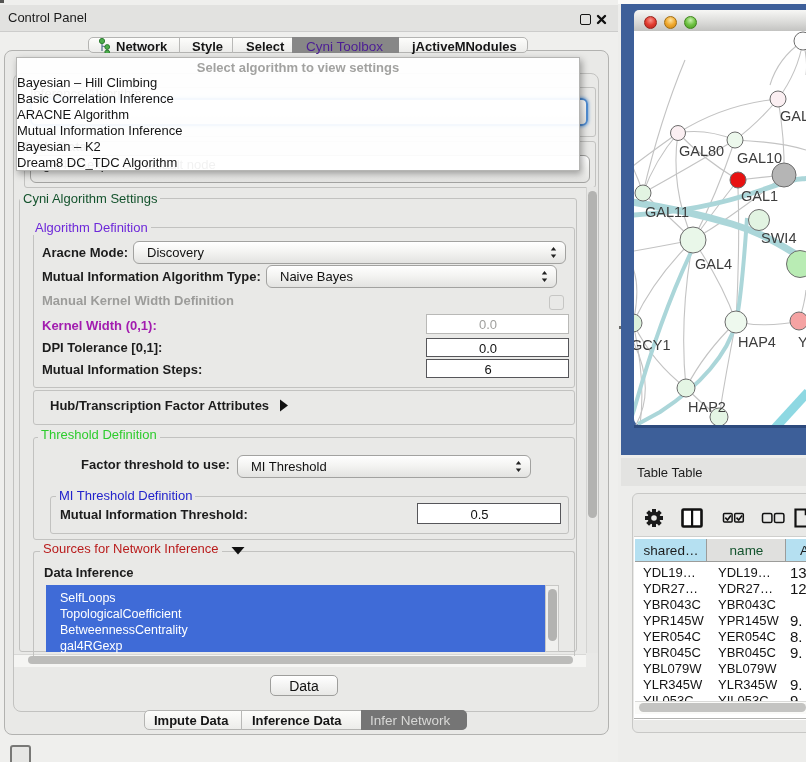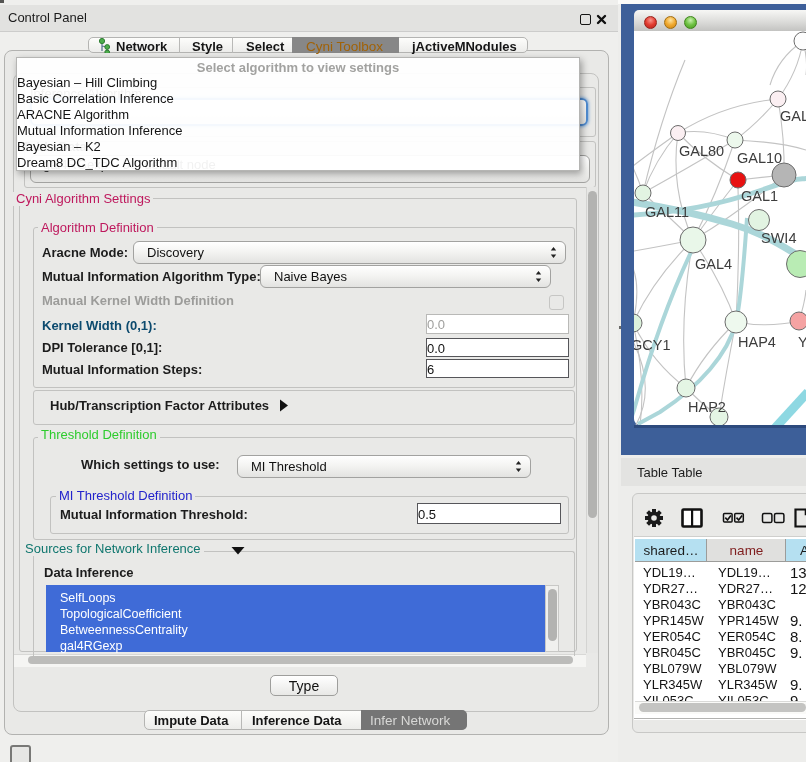--- a/index.html
+++ b/index.html
@@ -6,21 +6,21 @@
  font-family:"Liberation Sans",sans-serif;background:#efefed;}
 .abs{position:absolute}
 .b{font-weight:normal}
 .gb{position:absolute;border:1px solid #c2c2c0;border-radius:3px}
 .gt{position:absolute;background:#e9e9e7;padding:0 3px;font-size:13px;line-height:14px;white-space:nowrap}
 .lbl{position:absolute;font-size:13px;line-height:14px;font-weight:bold;color:#1c1c1c;white-space:nowrap}
 .combo{position:absolute;border:1px solid #a2a2a0;border-radius:6px;
  background:linear-gradient(#ffffff,#f4f4f2 45%,#e3e3e1);font-size:13px;color:#111;}
 .combo .tx{position:absolute;left:13px;top:3px;line-height:15px;white-space:nowrap}
 .combo svg{position:absolute;right:8px;top:4px}
-.tf{position:absolute;background:#fff;font-size:13px;text-align:left;line-height:19px;padding-right:19px;box-sizing:border-box}
+.tf{position:absolute;background:#fff;font-size:13px;text-align:center;line-height:19px;padding-right:19px;box-sizing:border-box}
 .sbthumb{position:absolute;background:#b3b3b1;border-radius:4.5px}
 .tabseg{position:absolute;height:22px;border:1px solid #b4b4b2;border-radius:5px;
  background:linear-gradient(#fdfdfb,#ececea);box-sizing:border-box}
 .tabtx{position:absolute;top:3px;font-size:13px;font-weight:bold;color:#151515;line-height:16px;white-space:nowrap}
 .sep{position:absolute;top:0;width:1px;height:22px;background:#b9b9b7}
 </style></head>
 <body>
 
 <div class="abs" style="left:618px;top:0;width:188px;height:762px;background:#ededeb"></div>
 <div class="abs" style="left:618px;top:0;width:188px;height:4px;background:#fbfbf9"></div>
@@ -155,21 +155,21 @@
   <path d="M165.5,6.5 v5 h5" stroke-width="1.6"></path>
  </g>
 </svg>
 
 <div class="abs" style="left:634px;top:536px;width:172px;height:183px;background:#ffffff;border-top:1px solid #cfcfcd"></div>
 <div class="abs" style="left:635px;top:539px;width:72px;height:23px;background:#b5e0f1;border-right:1px solid #9c9c9a;box-sizing:border-box"></div>
 <div class="abs" style="left:707px;top:539px;width:79px;height:23px;background:#e0e0de;border-right:1px solid #9c9c9a;box-sizing:border-box"></div>
 <div class="abs" style="left:786px;top:539px;width:20px;height:23px;background:#b5e0f1"></div>
 <div class="abs" style="left:635px;top:561px;width:171px;height:1px;background:#9c9c9a"></div>
 <div class="abs" style="left:635px;top:543px;width:72px;text-align:center;font-size:13.5px;color:#1c1c1c">shared…</div>
-<div class="abs" style="left:707px;top:543px;width:79px;text-align:center;font-size:13.5px;color:#7f1d1d">name</div>
+<div class="abs" style="left:707px;top:543px;width:79px;text-align:center;font-size:13.5px;color:#14532d">name</div>
 <div class="abs" style="left:800px;top:543px;font-size:13.5px;color:#1c1c1c">A</div>
 <div class="abs" style="left:643px;top:565px;font-size:13px;line-height:16px;color:#141414">YDL19…<br>YDR27…<br>YBR043C<br>YPR145W<br>YER054C<br>YBR045C<br>YBL079W<br>YLR345W<br>YIL053C</div>
 <div class="abs" style="left:718px;top:565px;font-size:13px;line-height:16px;color:#141414">YDL19…<br>YDR27…<br>YBR043C<br>YPR145W<br>YER054C<br>YBR045C<br>YBL079W<br>YLR345W<br>YIL053C</div>
 <div class="abs" style="left:790px;top:565px;font-size:15px;line-height:16px;color:#141414">13<br>12<br>&nbsp;<br>9.<br>8.<br>9.<br>&nbsp;<br>9.<br>9</div>
 
 <div class="abs" style="left:635px;top:701px;width:171px;height:12px;background:#fafaf8;border-top:1px solid #dadad8"></div>
 <div class="abs" style="left:639px;top:702.5px;width:167px;height:9px;background:#c4c4c2;border-radius:4.5px"></div>
 <div class="abs" style="left:634px;top:718px;width:172px;height:1px;background:#b2b2b0"></div>
 
 <div class="abs" style="left:0;top:0;width:618px;height:736px;background:#efefed"></div>
@@ -189,104 +189,104 @@
 <div class="sep" style="left:232px;top:37px;height:16px"></div>
 <svg class="abs" style="left:98px;top:37px" width="13" height="16" viewBox="0 0 13 16">
  <path d="M4,4 L4,14 M4,9 L9,10 M9,10 L9,15" stroke="#55708d" stroke-width="1.2" fill="none"></path>
  <circle cx="4" cy="4" r="2.6" fill="#4cae4c" stroke="#2e7d32" stroke-width="1"></circle>
  <circle cx="9.2" cy="10" r="2.4" fill="#4cae4c" stroke="#2e7d32" stroke-width="1"></circle>
  <ellipse cx="9.2" cy="15" rx="2.4" ry="1.8" fill="#4cae4c" stroke="#2e7d32" stroke-width="1"></ellipse>
 </svg>
 <div class="tabtx" style="left:116px;top:39px">Network</div>
 <div class="tabtx" style="left:192px;top:39px">Style</div>
 <div class="tabtx" style="left:246px;top:39px">Select</div>
-<div class="tabtx" style="left:306px;top:39px;color:#a16207;font-weight:normal;font-size:13.5px">Cyni Toolbox</div>
+<div class="tabtx" style="left:306px;top:39px;color:#4c1d95;font-weight:normal;font-size:13.5px">Cyni Toolbox</div>
 <div class="tabtx" style="left:412px;top:39px">jActiveMNodules</div>
 
 <div class="abs" style="left:13px;top:73px;width:586px;height:639px;border:1px solid #c2c2c0;border-radius:8px;background:#e9e9e7;box-sizing:border-box"></div>
 
 <div class="gb" style="left:24px;top:87px;width:570px;height:48px"></div>
 <div class="abs" style="left:30px;top:98px;width:558px;height:28px;border-radius:6px;border:2.5px solid #4f8bd0;box-shadow:0 0 3px 1px rgba(90,150,215,.7);background:linear-gradient(#ffffff,#e9e9e7);box-sizing:border-box"></div>
 <div class="gb" style="left:24px;top:141px;width:570px;height:45px"></div>
 <div class="combo" style="left:30px;top:155px;width:558px;height:26px"></div>
 
 <div class="abs" style="left:586px;top:187px;width:12px;height:466px;background:#e7e7e5;border-left:1px solid #d4d4d2;box-sizing:border-box"></div>
 <div class="sbthumb" style="left:588px;top:191px;width:9px;height:327px"></div>
 <div class="abs" style="left:14px;top:654px;width:572px;height:12px;background:#f5f5f3;border-top:1px solid #d8d8d6"></div>
 <div class="abs" style="left:28px;top:656px;width:545px;height:8px;border-radius:4px;background:#bcbcba"></div>
 
 <div class="gb" style="left:19px;top:198px;width:556px;height:452px;border-radius:3px"></div>
-<div class="gt" style="left:13px;top:192px;color:#be185d">Cyni Algorithm Settings</div>
+<div class="gt" style="left:20px;top:192px;color:#14532d">Cyni Algorithm Settings</div>
 
 <div class="gb" style="left:33px;top:227px;width:540px;height:159px"></div>
-<div class="gt" style="left:38px;top:221px;color:#be185d">Algorithm Definition</div>
+<div class="gt" style="left:32px;top:221px;color:#6d28d9">Algorithm Definition</div>
 
 <div class="lbl" style="left:42px;top:246px">Aracne Mode:</div>
 <div class="combo" style="left:133px;top:241px;width:431px;height:21px">
  <span class="tx">Discovery</span>
  <svg width="7" height="13" viewBox="0 0 7 13">
       <path d="M3.5,1 L6.2,4.6 H0.8z M3.5,12 L6.2,8.4 H0.8z" fill="#222"></path>
     </svg>
 </div>
 
 <div class="lbl" style="left:42px;top:270px">Mutual Information Algorithm Type:</div>
-<div class="combo" style="left:260px;top:265px;width:289px;height:21px">
+<div class="combo" style="left:266px;top:265px;width:289px;height:21px">
  <span class="tx">Naive Bayes</span>
  <svg width="7" height="13" viewBox="0 0 7 13">
       <path d="M3.5,1 L6.2,4.6 H0.8z M3.5,12 L6.2,8.4 H0.8z" fill="#222"></path>
     </svg>
 </div>
 
 <div class="lbl" style="left:42px;top:294px;color:#9c9c9a">Manual Kernel Width Definition</div>
 <div class="abs" style="left:549px;top:295px;width:13px;height:13px;border:1px solid #c6c6c4;border-radius:3px;background:#e9e9e7"></div>
 
-<div class="lbl" style="left:42px;top:319px;color:#0c4a6e">Kernel Width (0,1):</div>
+<div class="lbl" style="left:42px;top:319px;color:#a21caf">Kernel Width (0,1):</div>
 <div class="tf" style="left:426px;top:314px;width:143px;height:20px;border:1px solid #b9b9b7;color:#a0a09e">0.0</div>
 
 <div class="lbl" style="left:42px;top:341px">DPI Tolerance [0,1]:</div>
 <div class="tf" style="left:426px;top:338px;width:143px;height:19px;border:1px solid #56565a;color:#111">0.0</div>
 
 <div class="lbl" style="left:42px;top:363px">Mutual Information Steps:</div>
 <div class="tf" style="left:426px;top:359px;width:143px;height:19px;border:1px solid #56565a;color:#111">6</div>
 
 <div class="gb" style="left:33px;top:390px;width:540px;height:33px"></div>
 <div class="lbl" style="left:50px;top:399px">Hub/Transcription Factor Attributes</div>
 <svg class="abs" style="left:279px;top:399px" width="10" height="13" viewBox="0 0 10 13">
     <path d="M1,0.5 L9,6.5 L1,12.5 z" fill="#111"></path>
   </svg>
 
 <div class="gb" style="left:33px;top:437px;width:540px;height:101px"></div>
 <div class="gt" style="left:38px;top:428px;color:#2ecc2e">Threshold Definition</div>
 
-<div class="lbl" style="left:81px;top:458px">Which settings to use:</div>
+<div class="lbl" style="left:81px;top:458px">Factor threshold to use:</div>
 <div class="combo" style="left:237px;top:455px;width:292px;height:21px">
  <span class="tx">MI Threshold</span>
  <svg width="7" height="13" viewBox="0 0 7 13">
       <path d="M3.5,1 L6.2,4.6 H0.8z M3.5,12 L6.2,8.4 H0.8z" fill="#222"></path>
     </svg>
 </div>
 
 <div class="gb" style="left:50px;top:496px;width:517px;height:36px"></div>
 <div class="gt" style="left:56px;top:489px;color:#2323cc">MI Threshold Definition</div>
 <div class="lbl" style="left:60px;top:508px">Mutual Information Threshold:</div>
 <div class="tf" style="left:417px;top:503px;width:144px;height:21px;border:1px solid #56565a;color:#111;line-height:21px">0.5</div>
 
 <div class="gb" style="left:33px;top:551px;width:540px;height:104px;border-bottom:none;border-radius:3px 3px 0 0"></div>
-<div class="gt" style="left:22px;top:542px;color:#0f766e">Sources for Network Inference</div>
+<div class="gt" style="left:40px;top:542px;color:#b91c1c">Sources for Network Inference</div>
 <svg class="abs" style="left:231px;top:546px" width="14" height="9" viewBox="0 0 14 9">
     <path d="M0.5,1 L13.5,1 L7,8.5 z" fill="#111"></path>
   </svg>
 <div class="lbl" style="left:44px;top:566px">Data Inference</div>
 <div class="abs" style="left:46px;top:585px;width:499px;height:67px;background:#3f6bd7"></div>
 <div class="abs" style="left:60px;top:590px;font-size:12.5px;line-height:16px;color:#ffffff">SelfLoops<br>TopologicalCoefficient<br>BetweennessCentrality<br>gal4RGexp</div>
 <div class="abs" style="left:545px;top:585px;width:14px;height:67px;background:#f0f0ee;border:1px solid #c8c8c6;box-sizing:border-box"></div>
 <div class="sbthumb" style="left:548px;top:589px;width:9px;height:52px"></div>
 
 <div class="abs" style="left:270px;top:675px;width:68px;height:21px;border:1px solid #9e9e9c;border-radius:5px;background:linear-gradient(#ffffff,#e8e8e6);box-sizing:border-box"></div>
-<div class="abs b" style="left:270px;top:678px;width:68px;text-align:center;font-size:14px;color:#111">Type</div>
+<div class="abs b" style="left:270px;top:678px;width:68px;text-align:center;font-size:14px;color:#111">Data</div>
 
 <div class="tabseg" style="left:144px;top:710px;width:323px;height:20px"></div>
 <div class="abs" style="left:361px;top:710px;width:106px;height:20px;background:#757575;border-radius:0 5px 5px 0"></div>
 <div class="sep" style="left:241px;top:710px;height:20px"></div>
 <div class="tabtx" style="left:154px;top:713px">Impute Data</div>
 <div class="tabtx" style="left:252px;top:713px">Inference Data</div>
 <div class="tabtx" style="left:370px;top:713px;color:#d8d8d6;font-weight:normal;font-size:13.5px">Infer Network</div>
 
 <div class="abs" style="left:10px;top:745px;width:17px;height:17px;border:2px solid #787876;border-radius:3px;background:#e6e6e4"></div>
 

